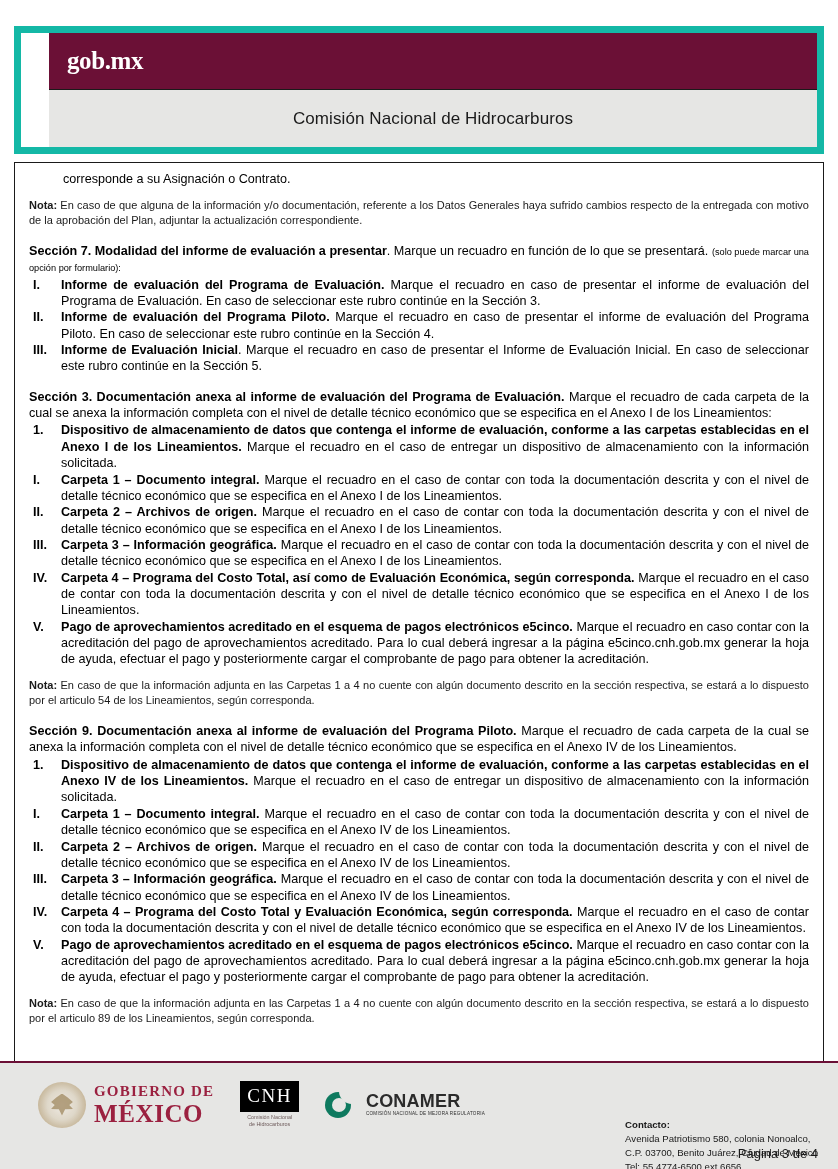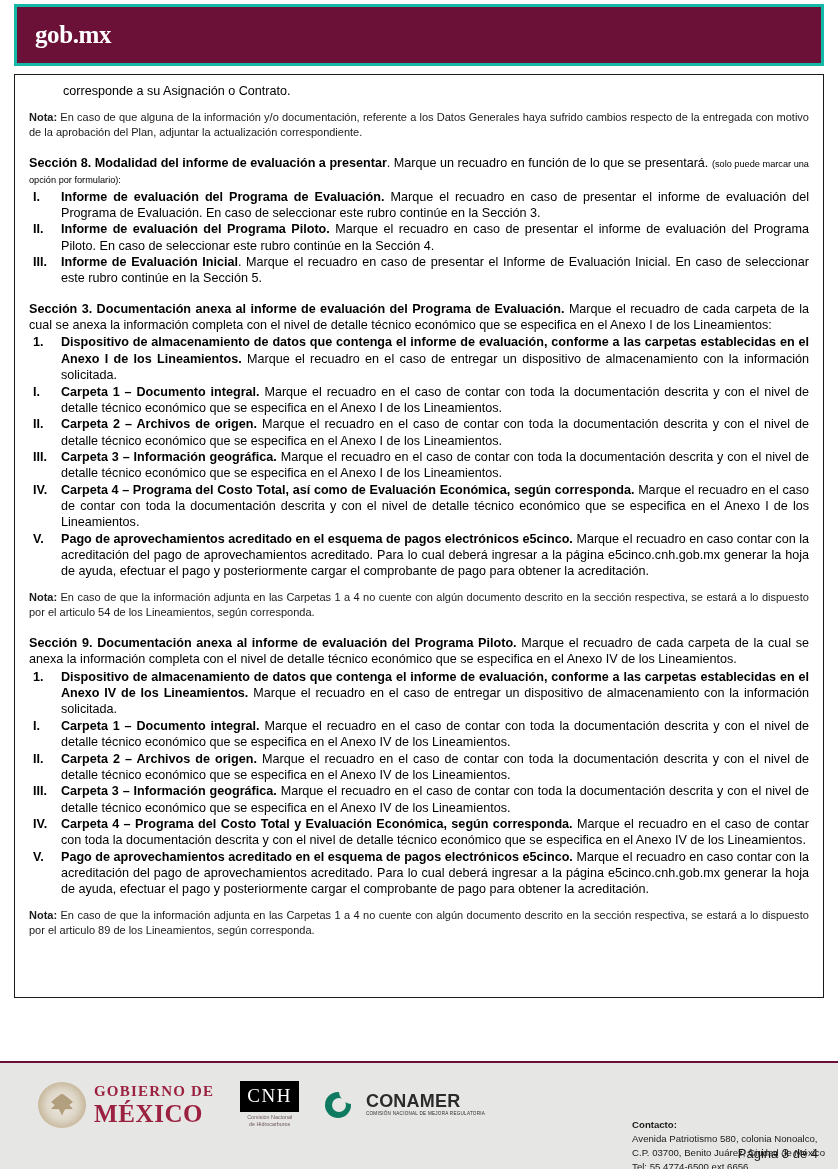--- a/index.html
+++ b/index.html
@@ -11,22 +11,23 @@
     width: 838px;
     height: 1169px;
     font-family: "Liberation Sans", sans-serif;
     color: #000000;
     position: relative;
     overflow: hidden;
   }
 
   
   .header-wrap {
-    margin: 4px 14px 0 14px;
-    border: 3px solid #14b8a6;
+    margin: 26px 14px 0 14px;
+    border: 7px solid #14b8a6;
+    padding-left: 28px;
   }
   .gobmx-bar {
     background: #6B1036;
     height: 56px;
     display: flex;
     align-items: center;
     padding-left: 18px;
     box-sizing: border-box;
   }
   .gobmx-logo {
@@ -118,21 +119,21 @@
     width: 838px;
     height: 108px;
     background: #e6e6e4;
     border-top: 2px solid #6B1036;
     box-sizing: border-box;
   }
   .footer-inner {
     display: flex;
     align-items: flex-start;
     height: 100%;
-    padding: 12px 7px 0 14px;
+    padding: 12px 14px 0 14px;
     box-sizing: border-box;
   }
   .logos {
     display: flex;
     align-items: center;
     gap: 26px;
     padding-left: 24px;
     padding-top: 6px;
   }
   .gob-mex-logo {
@@ -251,33 +252,36 @@
     color: #1a1a1a;
   }
 </style>
 </head>
 <body>
 
 <div class="header-wrap">
   <div class="gobmx-bar">
     <span class="gobmx-logo">gob.mx</span>
   </div>
+  <div class="agency-bar">
+    <span class="agency-title">Comisión Nacional de Hidrocarburos</span>
+  </div>
 </div>
 
 <div class="content-box">
 
   <div class="lead-line">corresponde a su Asignación o Contrato.</div>
 
   <p class="nota">
     <b>Nota:</b><span> En caso de que alguna de la información y/o documentación, referente a los Datos Generales haya sufrido cambios respecto de la entregada con motivo de la aprobación del Plan, adjuntar la actualización correspondiente.</span>
   </p>
 
   <div class="section-block">
     <div class="section-head">
-      <b>Sección 8. Modalidad del informe de evaluación a presentar</b><span>. Marque un recuadro en función de lo que se presentará. </span><span class="small-inline">(solo puede marcar una opción por formulario):</span>
+      <b>Sección 7. Modalidad del informe de evaluación a presentar</b><span>. Marque un recuadro en función de lo que se presentará. </span><span class="small-inline">(solo puede marcar una opción por formulario):</span>
     </div>
     <ol class="romans">
       <li class="li">
         <span class="marker">I.</span>
         <span class="body"><b>Informe de evaluación del Programa de Evaluación.</b><span> Marque el recuadro en caso de presentar el informe de evaluación del Programa de Evaluación. En caso de seleccionar este rubro continúe en la Sección 3.</span></span>
       </li>
       <li class="li">
         <span class="marker">II.</span>
         <span class="body"><b>Informe de evaluación del Programa Piloto.</b><span> Marque el recuadro en caso de presentar el informe de evaluación del Programa Piloto. En caso de seleccionar este rubro continúe en la Sección 4.</span></span>
       </li>

